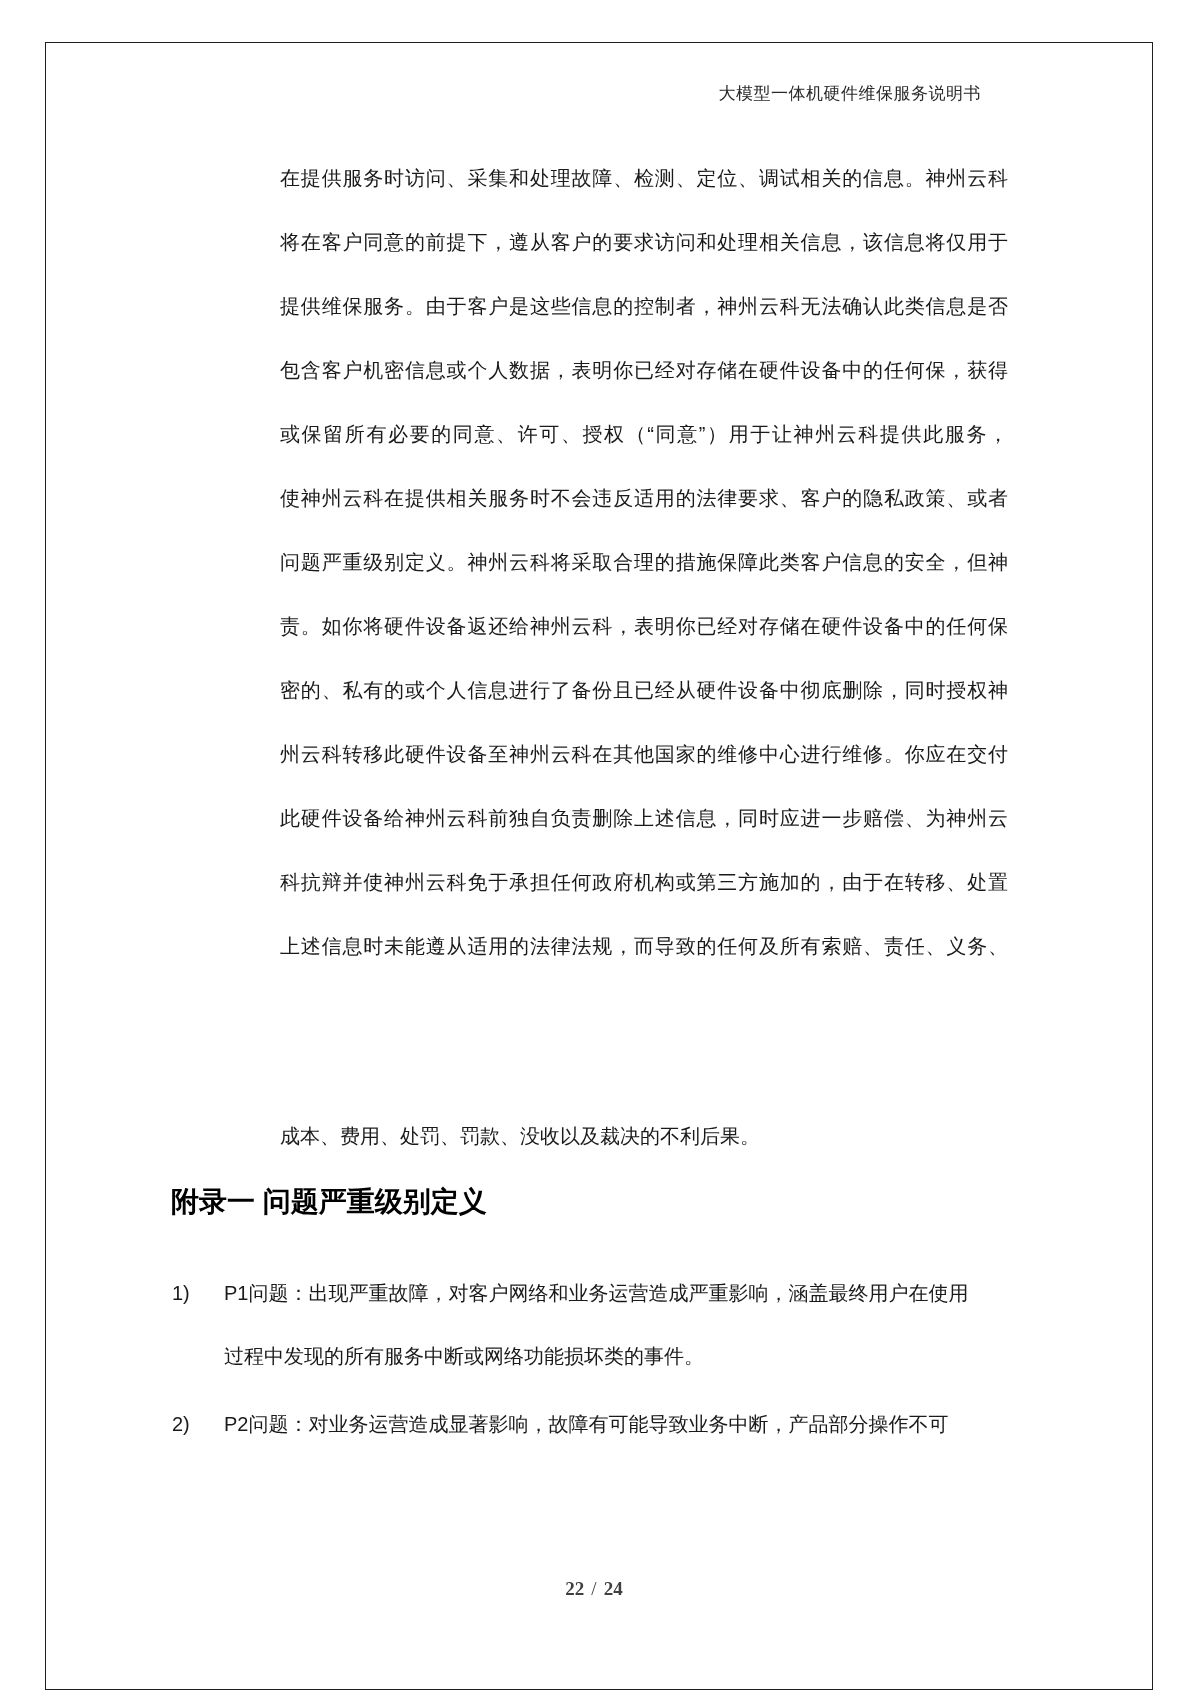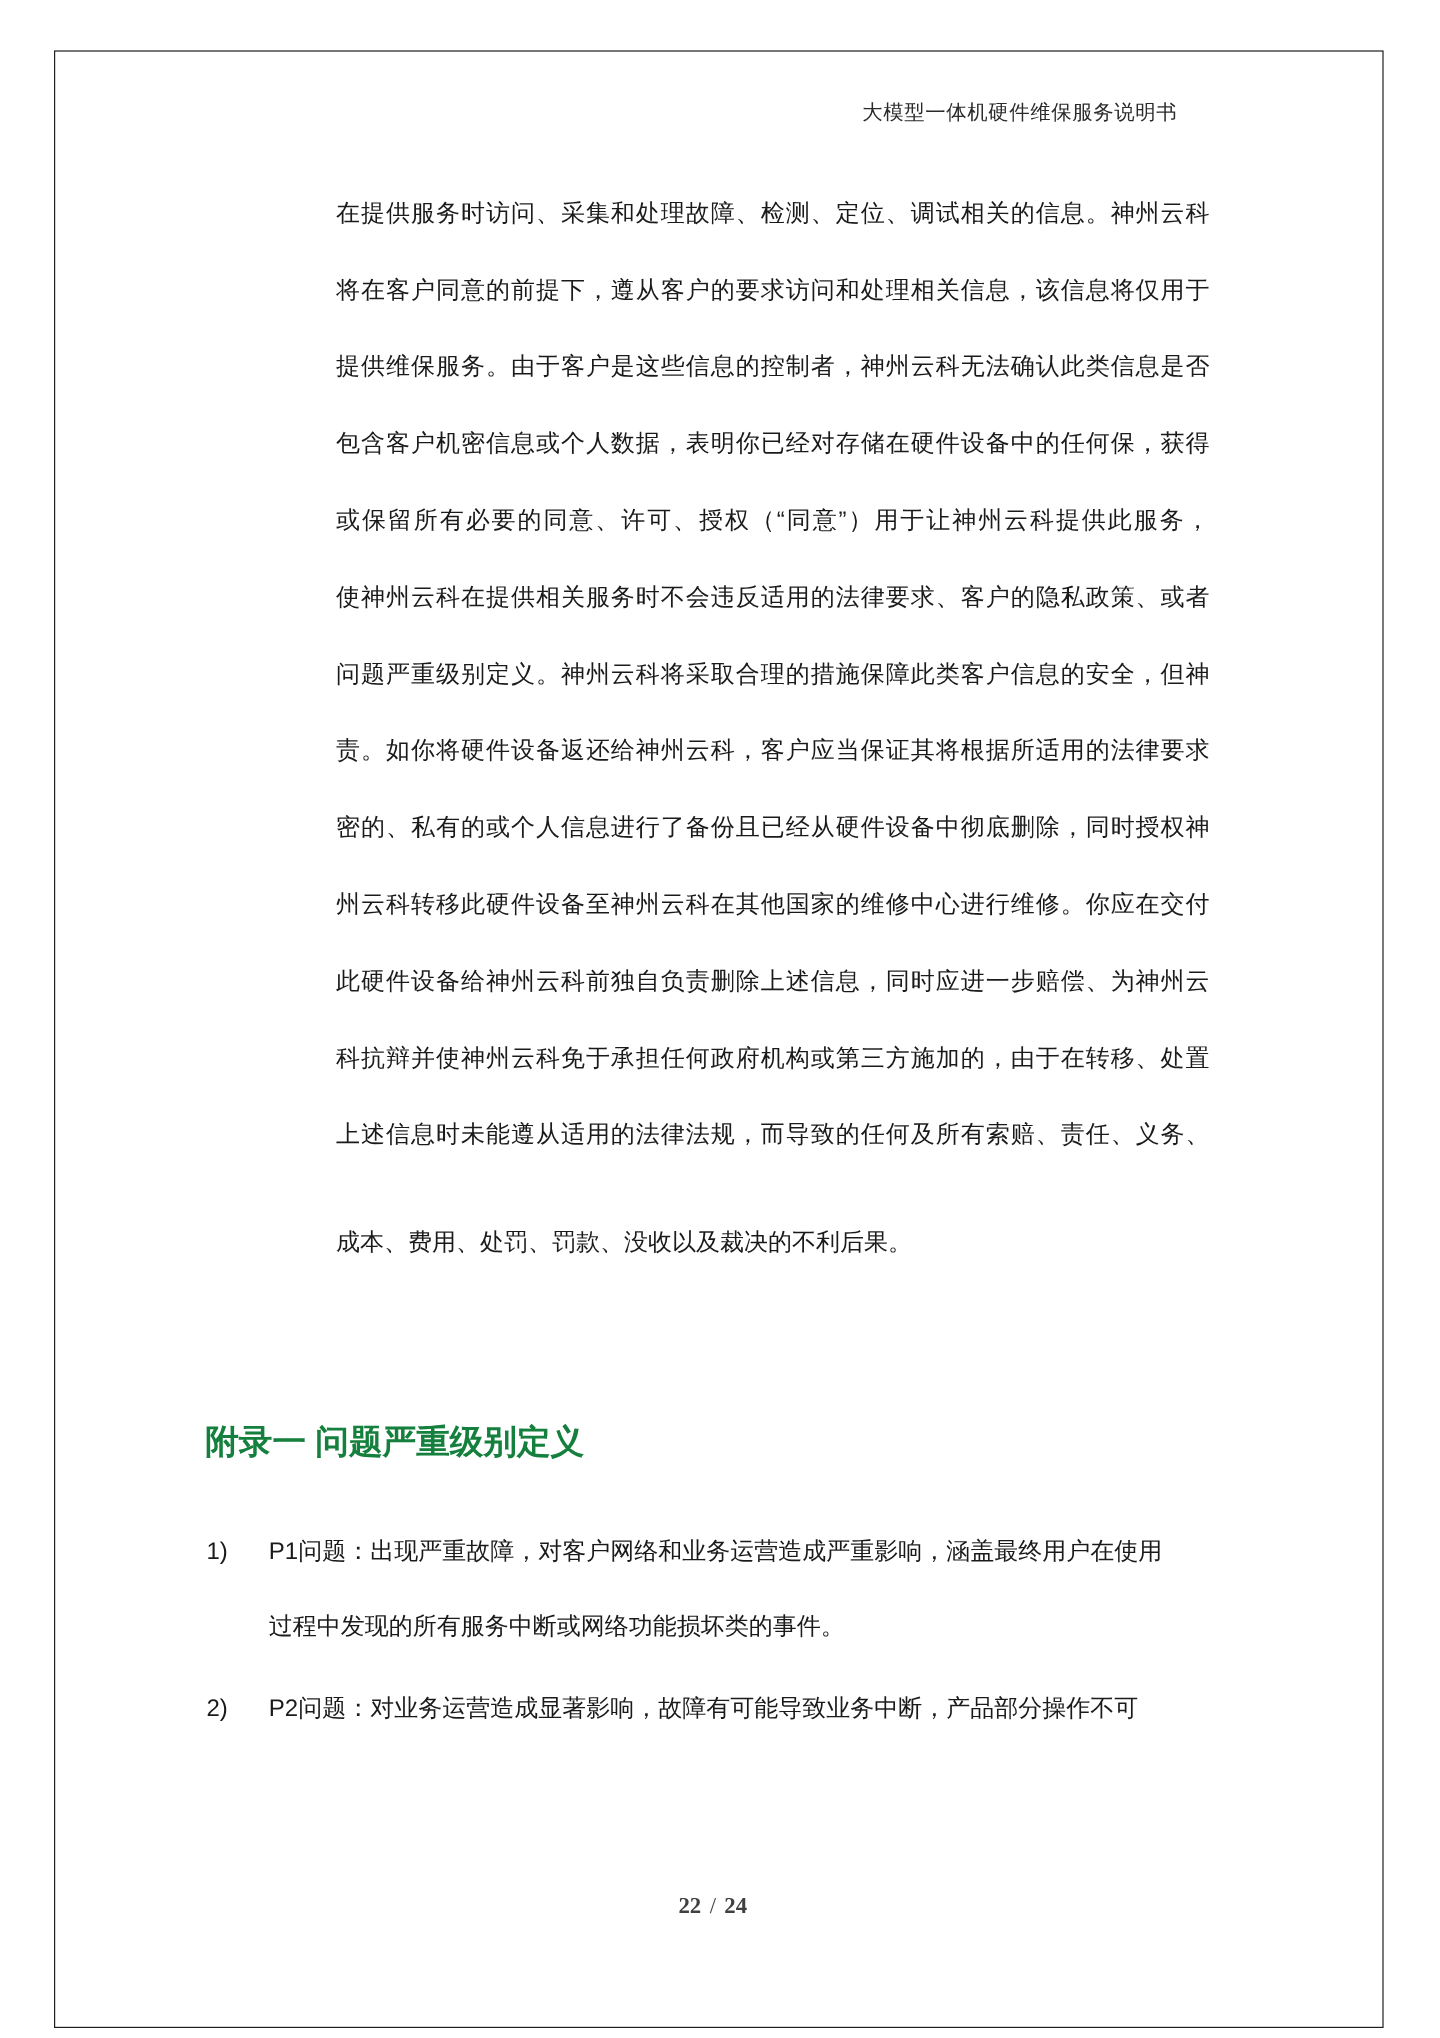--- a/index.html
+++ b/index.html
@@ -47,34 +47,34 @@
   .para-line {
     height: 64px;
     text-align: justify;
     text-align-last: justify;
     text-justify: inter-character;
     overflow: hidden;
   }
   .para-last {
     position: absolute;
     left: 280px;
-    top: 1004px;
+    top: 1104px;
     width: 728px;
     font-size: 20px;
     line-height: 64px;
     text-align: left;
   }
   .appendix-heading {
     position: absolute;
     left: 171px;
     top: 1180px;
     font-size: 28px;
     font-weight: bold;
     line-height: 44px;
-    color: #15803d;
+    color: #000000;
   }
   .severity-list {
     position: absolute;
     left: 172px;
     top: 1262px;
     width: 860px;
     font-size: 20px;
     line-height: 63px;
   }
   .list-item {
@@ -126,21 +126,21 @@
 
       <div class="para-line">包含客户机密信息或个人数据，表明你已经对存储在硬件设备中的任何保，获得</div>
 
       <div class="para-line">或保留所有必要的同意、许可、授权（“同意”）用于让神州云科提供此服务，</div>
 
       <div class="para-line">使神州云科在提供相关服务时不会违反适用的法律要求、客户的隐私政策、或者</div>
 
       <div class="para-line">问题严重级别定义。神州云科将采取合理的措施保障此类客户信息的安全，但神</div>
 
 
-      <div class="para-line">责。如你将硬件设备返还给神州云科，客户应当保证其将根据所适用的法律要求</div>
+      <div class="para-line">责。如你将硬件设备返还给神州云科，表明你已经对存储在硬件设备中的任何保</div>
 
       <div class="para-line">密的、私有的或个人信息进行了备份且已经从硬件设备中彻底删除，同时授权神</div>
 
       <div class="para-line">州云科转移此硬件设备至神州云科在其他国家的维修中心进行维修。你应在交付</div>
 
       <div class="para-line">此硬件设备给神州云科前独自负责删除上述信息，同时应进一步赔偿、为神州云</div>
 
       <div class="para-line">科抗辩并使神州云科免于承担任何政府机构或第三方施加的，由于在转移、处置</div>
 
       <div class="para-line">上述信息时未能遵从适用的法律法规，而导致的任何及所有索赔、责任、义务、</div>

